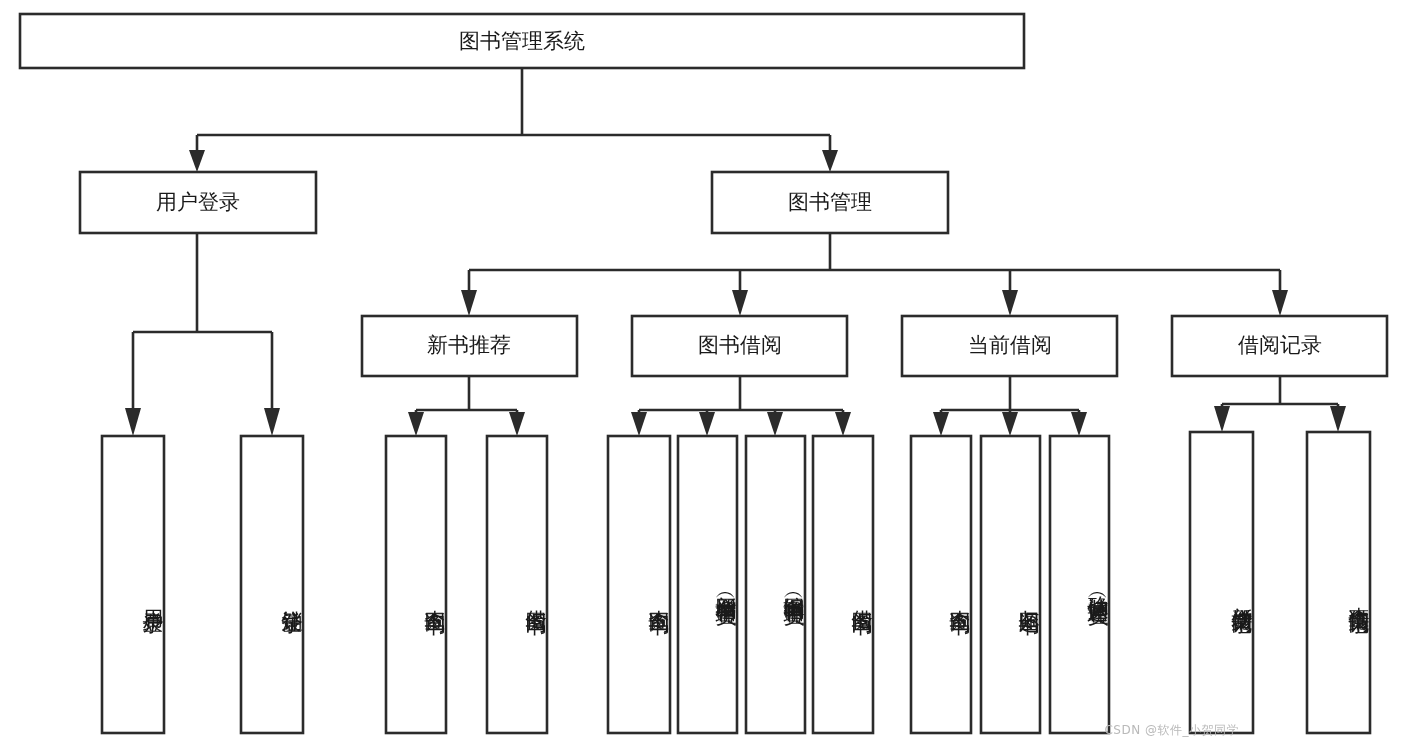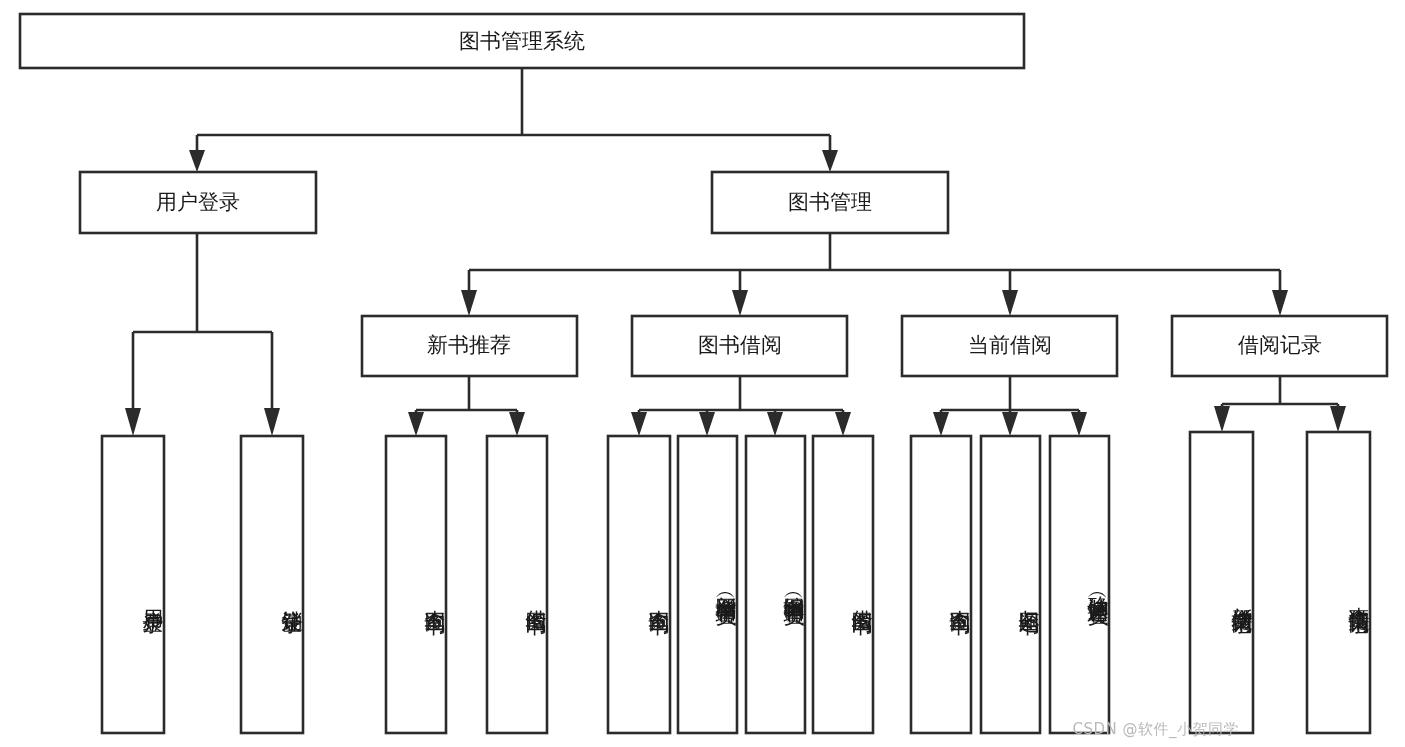--- a/index.html
+++ b/index.html
@@ -62,21 +62,21 @@
     align-items: flex-start;
     justify-content: center;
     white-space: nowrap;
     pointer-events: none;
   }
   .watermark {
     position: absolute;
     right: 14px;
     bottom: 8px;
     font-family: "DejaVu Sans", "Liberation Sans", sans-serif;
-    font-size: 15px;
+    font-size: 12px;
     color: #b9b9b9;
     letter-spacing: 0.5px;
     white-space: nowrap;
     margin-left: 20px;
   }
 </style>
 </head>
 <body>
 
 <div id="diagram-root">

